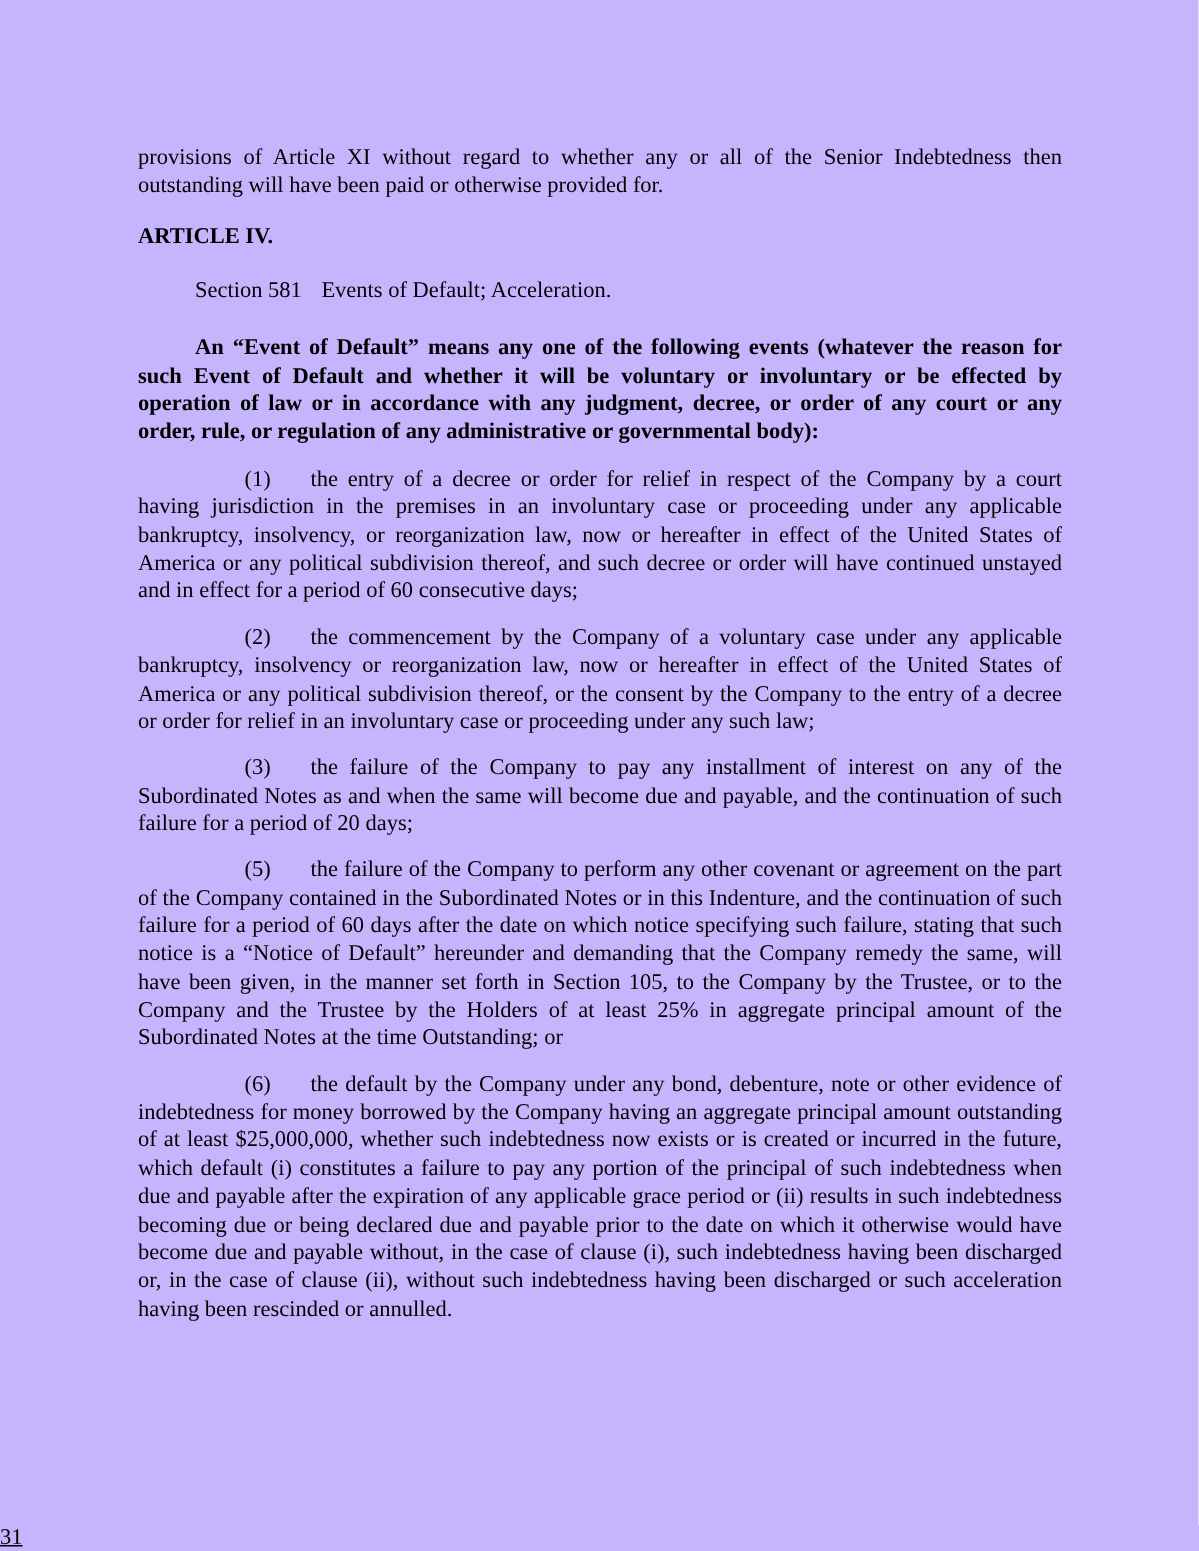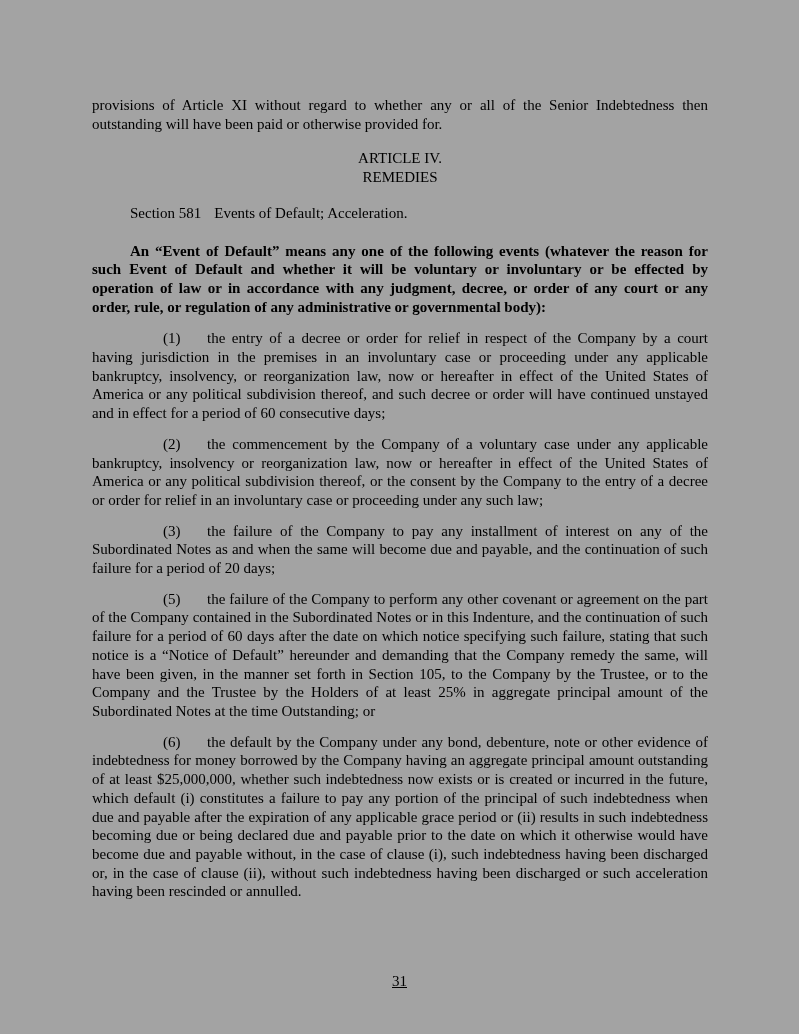--- a/index.html
+++ b/index.html
@@ -4,43 +4,42 @@
 <style>
   html, body {
     margin: 0;
     padding: 0;
     background: #ffffff;
   }
   .page {
     position: relative;
     width: 799px;
     height: 1034px;
-    background: #a3a3a3;
+    background: #c4b5fd;
     color: #000000;
     font-family: "Liberation Serif", "DejaVu Serif", serif;
     font-size: 15px;
     line-height: 18.7px;
     overflow: hidden;
   }
   .content {
     position: absolute;
     left: 92px;
     top: 96px;
     width: 616px;
     text-align: justify;
   }
   .content p {
     margin: 0 0 12px 0;
   }
   .intro {
     text-indent: 0;
   }
   .article-heading {
-    text-align: center;
-    font-weight: normal;
+    font-weight: bold;
     margin: 16px 0 17px 0;
   }
   .section-line {
     text-indent: 38px;
     margin-bottom: 19px !important;
   }
   .section-label {
     margin-right: 13px;
   }
   .underline {
@@ -53,38 +52,36 @@
   .item {
     text-indent: 71px;
   }
   .item .num {
     display: inline-block;
     width: 44px;
     text-indent: 0;
   }
   .page-number {
     position: absolute;
-    top: 972px;
+    top: 1016px;
     left: 0;
     width: 100%;
-    text-align: center;
     text-decoration: underline;
   }
 </style>
 </head>
 <body>
 
 <div class="page">
   <div class="content">
 
     <p class="intro">provisions of Article XI without regard to whether any or all of the Senior Indebtedness then outstanding will have been paid or otherwise provided for.</p>
 
     <div class="article-heading">
       <div>ARTICLE IV.</div>
-      <div>REMEDIES</div>
     </div>
 
     <p class="section-line">
       <span class="section-label">Section 581</span><span class="underline">Events of Default; Acceleration</span><span>.</span>
     </p>
 
     <p class="lead">An “Event of Default” means any one of the following events (whatever the reason for such Event of Default and whether it will be voluntary or involuntary or be effected by operation of law or in accordance with any judgment, decree, or order of any court or any order, rule, or regulation of any administrative or governmental body):</p>
 
     <p class="item">
       <span class="num">(1)</span><span>the entry of a decree or order for relief in respect of the Company by a court having jurisdiction in the premises in an involuntary case or proceeding under any applicable bankruptcy, insolvency, or reorganization law, now or hereafter in effect of the United States of America or any political subdivision thereof, and such decree or order will have continued unstayed and in effect for a period of 60 consecutive days;</span>

